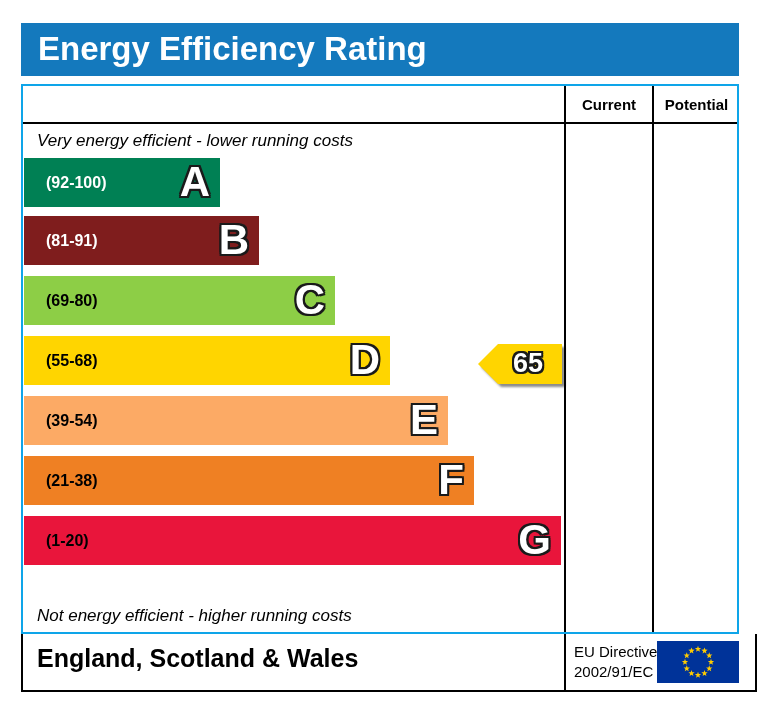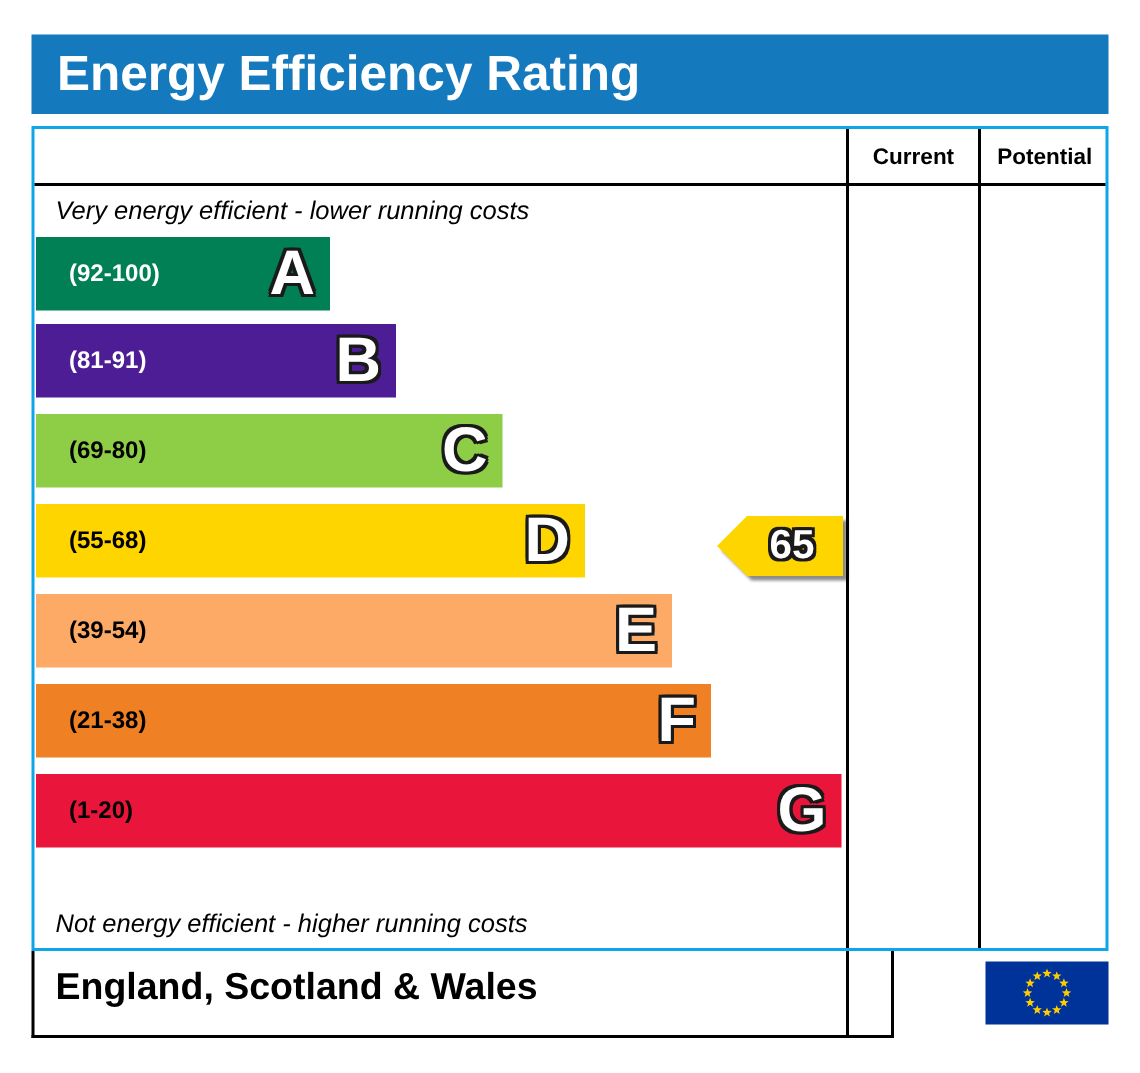--- a/index.html
+++ b/index.html
@@ -170,21 +170,21 @@
       -2px  2px 0 #1a1a1a,  2px  2px 0 #1a1a1a,
       -2px  0   0 #1a1a1a,  2px  0   0 #1a1a1a,
        0   -2px 0 #1a1a1a,  0    2px 0 #1a1a1a;
   }
 
   
   .footer {
     position: absolute;
     left: 21px;
     top: 634px;
-    width: 575px;
+    width: 736px;
     height: 58px;
     border: 2px solid #000000;
     border-top: none;
     box-sizing: border-box;
     background: #ffffff;
   }
   .footer-sep {
     position: absolute;
     top: 0;
     left: 541px;
@@ -241,21 +241,21 @@
     <div class="caption top">Very energy efficient - lower running costs</div>
     <div class="caption bottom">Not energy efficient - higher running costs</div>
 
     <div class="bars">
 
       <div class="band" style="width: 196px; top: 0px; background: rgb(0, 128, 84);">
         <div class="range" style="color: rgb(255, 255, 255);">(92-100)</div>
         <div class="letter">A</div>
       </div>
 
-      <div class="band" style="width: 240px; top: 58px; background: #4c1d95;">
+      <div class="band" style="width: 215px; top: 58px; background: #7f1d1d; padding-left: 20px;">
         <div class="range" style="color: rgb(255, 255, 255);">(81-91)</div>
         <div class="letter">B</div>
       </div>
 
       <div class="band" style="width: 311px; top: 118px; background: rgb(141, 206, 70);">
         <div class="range" style="color: rgb(0, 0, 0);">(69-80)</div>
         <div class="letter">C</div>
       </div>
 
       <div class="band" style="width: 366px; top: 178px; background: rgb(255, 213, 0);">
@@ -286,20 +286,24 @@
       </svg>
       <div class="val">65</div>
     </div>
 
 
   </div>
 
   <div class="footer">
     <div class="footer-sep"></div>
     <div class="region">England, Scotland &amp; Wales</div>
+    <div class="directive">
+      <div>EU Directive</div>
+      <div>2002/91/EC</div>
+    </div>
     <div class="eu-flag">
       <svg id="eu-flag-svg" width="82" height="42" viewBox="0 0 82 42" aria-hidden="true">
           <polygon points="41.00,4.70 41.81,6.88 44.14,6.98 42.32,8.43 42.94,10.67 41.00,9.39 39.06,10.67 39.68,8.43 37.86,6.98 40.19,6.88" fill="#ffcc00"></polygon>
           <polygon points="47.50,6.44 48.31,8.62 50.64,8.72 48.82,10.17 49.44,12.41 47.50,11.13 45.56,12.41 46.18,10.17 44.36,8.72 46.69,8.62" fill="#ffcc00"></polygon>
           <polygon points="52.26,11.20 53.07,13.38 55.40,13.48 53.58,14.93 54.20,17.17 52.26,15.89 50.32,17.17 50.94,14.93 49.12,13.48 51.44,13.38" fill="#ffcc00"></polygon>
           <polygon points="54.00,17.70 54.81,19.88 57.14,19.98 55.32,21.43 55.94,23.67 54.00,22.39 52.06,23.67 52.68,21.43 50.86,19.98 53.19,19.88" fill="#ffcc00"></polygon>
           <polygon points="52.26,24.20 53.07,26.38 55.40,26.48 53.58,27.93 54.20,30.17 52.26,28.89 50.32,30.17 50.94,27.93 49.12,26.48 51.44,26.38" fill="#ffcc00"></polygon>
           <polygon points="47.50,28.96 48.31,31.14 50.64,31.24 48.82,32.69 49.44,34.93 47.50,33.64 45.56,34.93 46.18,32.69 44.36,31.24 46.69,31.14" fill="#ffcc00"></polygon>
           <polygon points="41.00,30.70 41.81,32.88 44.14,32.98 42.32,34.43 42.94,36.67 41.00,35.39 39.06,36.67 39.68,34.43 37.86,32.98 40.19,32.88" fill="#ffcc00"></polygon>
           <polygon points="34.50,28.96 35.31,31.14 37.64,31.24 35.82,32.69 36.44,34.93 34.50,33.64 32.56,34.93 33.18,32.69 31.36,31.24 33.69,31.14" fill="#ffcc00"></polygon>

